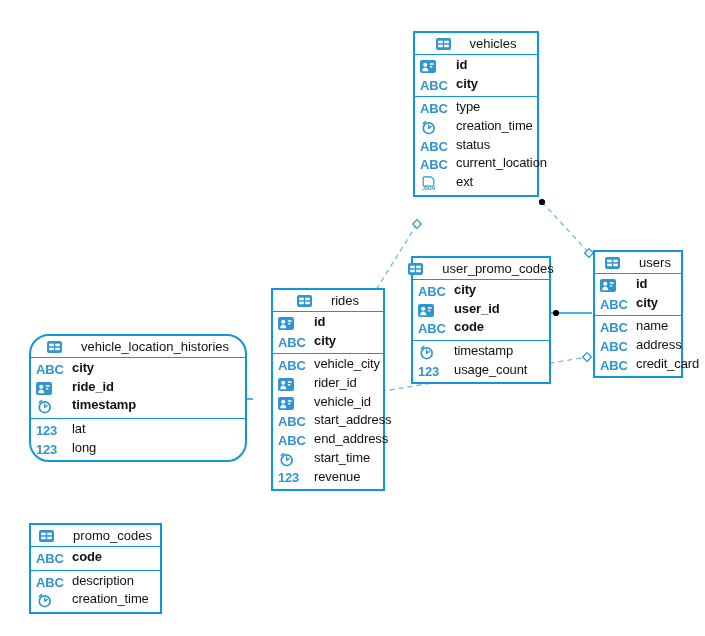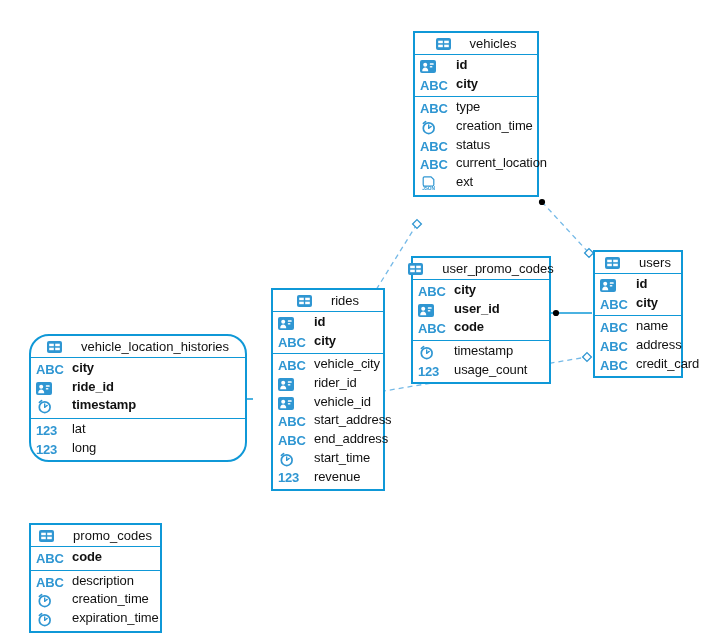--- a/index.html
+++ b/index.html
@@ -429,26 +429,15 @@
           <span class="col-icon">
             <svg width="15" height="15" viewBox="0 0 15 15">
               <circle cx="7.7" cy="8.2" r="5.4" fill="#fff" stroke="#2f96d2" stroke-width="1.7"></circle>
               <path d="M7.7 8.2 L7.7 5" stroke="#2f96d2" stroke-width="1.4" stroke-linecap="round"></path>
               <path d="M7.7 8.2 L10.2 6.4" stroke="#2f96d2" stroke-width="1.4" stroke-linecap="round"></path>
               <path d="M4.6 1.6 L2.4 3.4" stroke="#2f96d2" stroke-width="1.6" stroke-linecap="round"></path>
             </svg>
           </span>
           <span class="col-name">creation_time</span>
         </div>
-        <div class="col-row">
-          <span class="col-icon">
-            <svg width="15" height="15" viewBox="0 0 15 15">
-              <circle cx="7.7" cy="8.2" r="5.4" fill="#fff" stroke="#2f96d2" stroke-width="1.7"></circle>
-              <path d="M7.7 8.2 L7.7 5" stroke="#2f96d2" stroke-width="1.4" stroke-linecap="round"></path>
-              <path d="M7.7 8.2 L10.2 6.4" stroke="#2f96d2" stroke-width="1.4" stroke-linecap="round"></path>
-              <path d="M4.6 1.6 L2.4 3.4" stroke="#2f96d2" stroke-width="1.6" stroke-linecap="round"></path>
-            </svg>
-          </span>
-          <span class="col-name">expiration_time</span>
-        </div>
       </div>
     </div>
   </div>
 
 </body></html>

